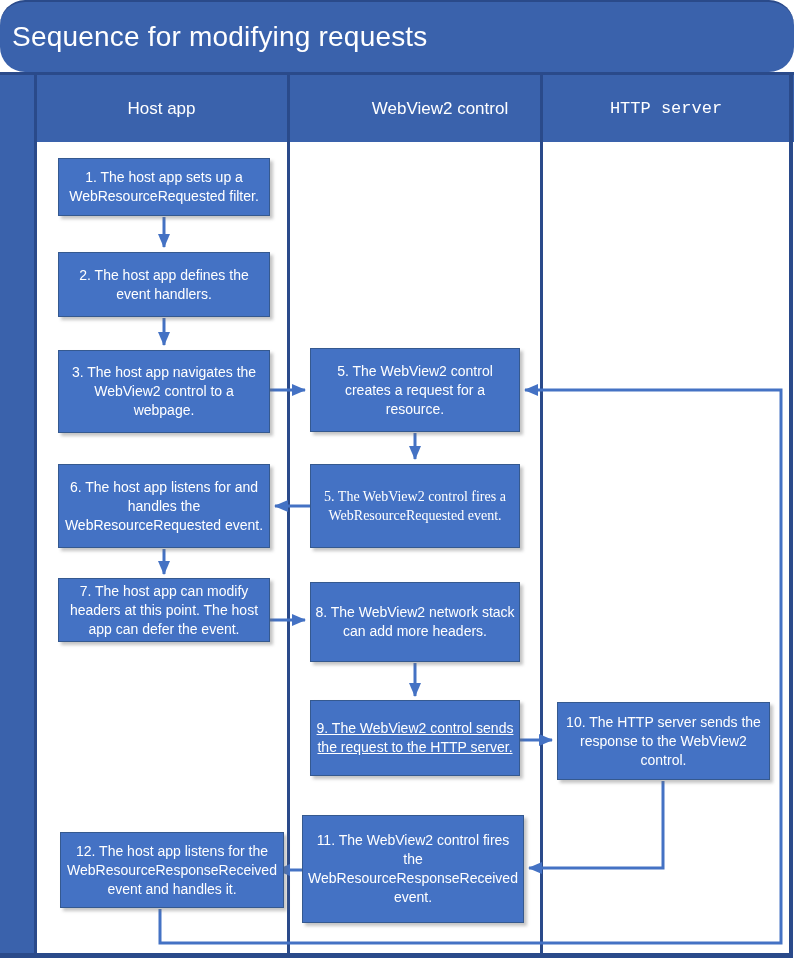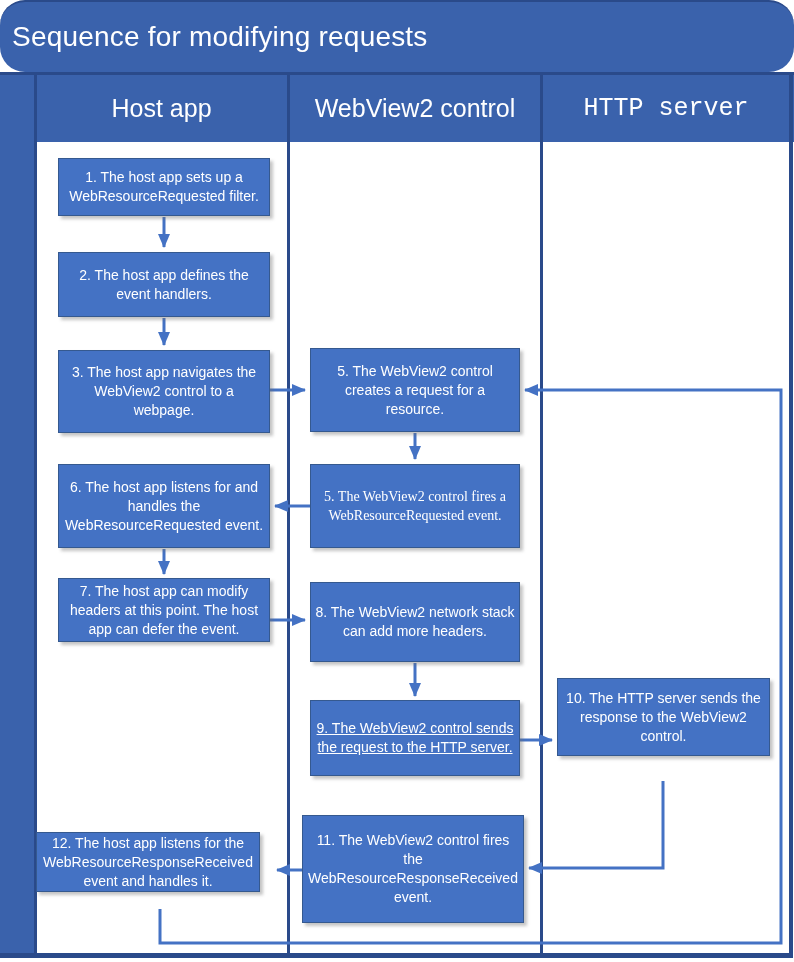--- a/index.html
+++ b/index.html
@@ -29,21 +29,21 @@
     background: var(--frame-dark, #2a4a8a);
   }
   .header-row {
     position: absolute; left: 0; top: 75px; width: 794px; height: 67px;
     background: var(--frame, #3a62ac);
   }
   .lane-label {
     position: absolute; top: 75px; height: 67px;
     display: flex; align-items: center; justify-content: center;
     color: var(--text, #ffffff);
-    font-size: 25px;
+    font-size: 17px;
   }
   .left-strip {
     position: absolute; left: 0; top: 75px; width: 34px; height: 878px;
     background: var(--frame, #3a62ac);
   }
   .vdivider {
     position: absolute; top: 75px; width: 3px; height: 878px;
     background: var(--frame-dark, #2a4a8a);
   }
   .frame-right {
@@ -83,21 +83,21 @@
 </head>
 <body>
 
 <div class="canvas">
 
   <div class="titlebar">Sequence for modifying requests</div>
   <div class="title-divider"></div>
 
   <div class="header-row"></div>
   <div class="lane-label" style="left:36px; width:251px;">Host app</div>
-  <div class="lane-label" style="left:290px; width:250px;">WebView2 control</div>
+  <div class="lane-label" style="left:290px; width:250px;padding-left:25px;">WebView2 control</div>
   <div class="lane-label" style="left:543px; width:246px;font-family:Liberation Mono, monospace;">HTTP server</div>
 
   <div class="left-strip"></div>
   <div class="vdivider" style="left:34px;"></div>
   <div class="vdivider" style="left:287px;"></div>
   <div class="vdivider" style="left:540px;"></div>
   <div class="frame-right"></div>
   <div class="frame-bottom"></div>
 
   <svg class="connector-layer" width="794" height="962" viewBox="0 0 794 962">
@@ -122,17 +122,17 @@
 
   <div class="box" style="left:58px;  top:158px; width:212px; height:58px;">1. The host app sets up a WebResourceRequested filter.</div>
   <div class="box" style="left:58px;  top:252px; width:212px; height:65px;">2. The host app defines the event handlers.</div>
   <div class="box" style="left:58px;  top:350px; width:212px; height:83px;">3. The host app navigates the WebView2 control to a webpage.</div>
   <div class="box" style="left:310px; top:348px; width:210px; height:84px;">5. The WebView2 control creates a request for a resource.</div>
   <div class="box" style="left:310px; top:464px; width:210px; height:84px;font-family:Liberation Serif, serif;">5. The WebView2 control fires a WebResourceRequested event.</div>
   <div class="box" style="left:58px;  top:464px; width:212px; height:84px;">6. The host app listens for and handles the WebResourceRequested event.</div>
   <div class="box" style="left:58px;  top:578px; width:212px; height:64px;">7. The host app can modify headers at this point. The host app can defer the event.</div>
   <div class="box" style="left:310px; top:582px; width:210px; height:80px;">8. The WebView2 network stack can add more headers.</div>
   <div class="box" style="left:310px; top:700px; width:210px; height:76px;text-decoration:underline;">9. The WebView2 control sends the request to the HTTP server.</div>
-  <div class="box" style="left:557px; top:678px; width:213px; height:78px;">10. The HTTP server sends the response to the WebView2 control.</div>
+  <div class="box" style="left:557px; top:702px; width:213px; height:78px;">10. The HTTP server sends the response to the WebView2 control.</div>
   <div class="box" style="left:302px; top:815px; width:222px; height:108px;">11. The WebView2 control fires the WebResourceResponseReceived event.</div>
-  <div class="box" style="left:36px;  top:832px; width:224px; height:60px;">12. The host app listens for the WebResourceResponseReceived event and handles it.</div>
+  <div class="box" style="left:60px;  top:832px; width:224px; height:76px;">12. The host app listens for the WebResourceResponseReceived event and handles it.</div>
 
 </div>
 
 </body></html>

